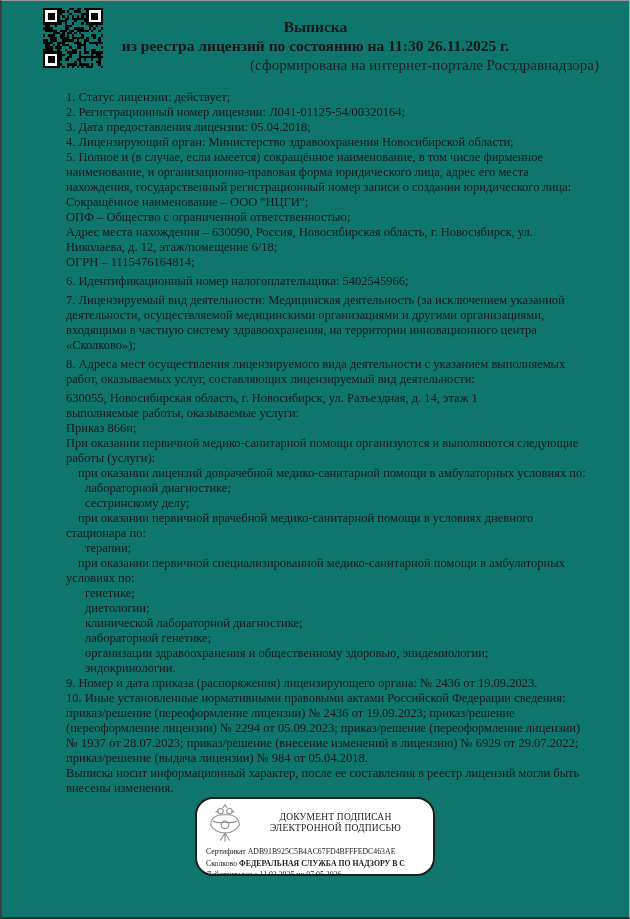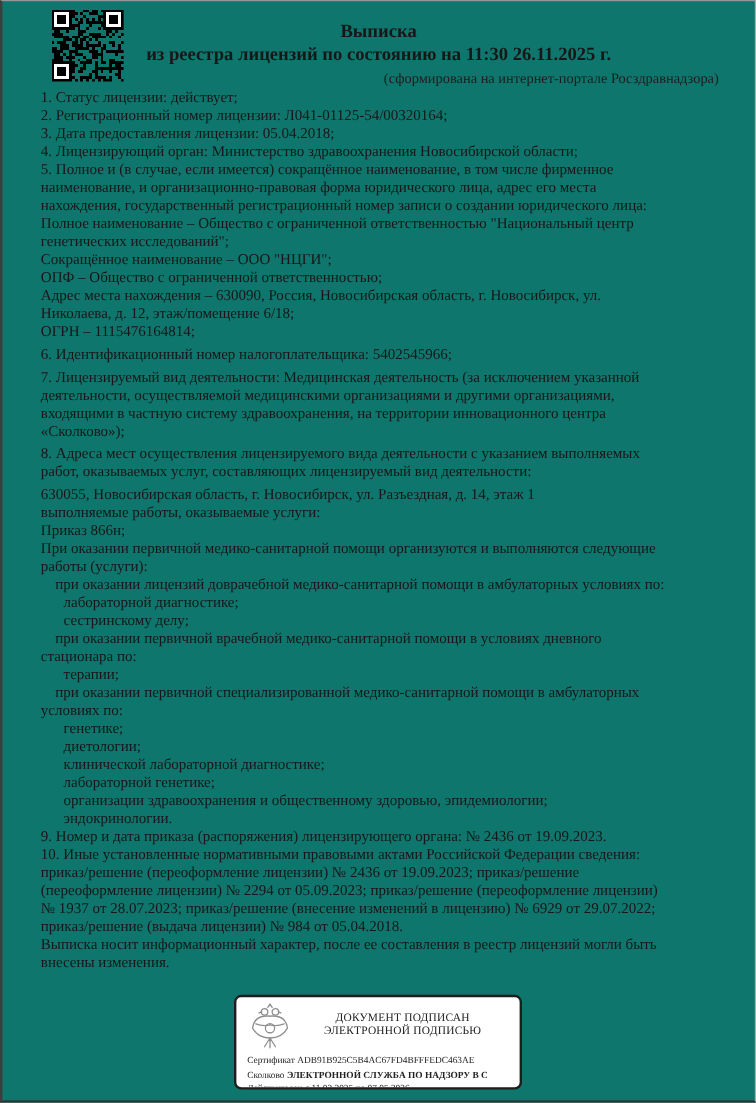--- a/index.html
+++ b/index.html
@@ -13,40 +13,39 @@
     border-top:1px solid #979797;
     border-right:1px solid #ababab;
     border-left:2px solid #3e3e3e;
     border-bottom:2px solid #303030;
     overflow:hidden;
   }
   .qr{position:absolute;left:41px;top:7px;width:60px;height:60px;}
   .qr svg{width:60px;height:60px;display:block;}
   .doc-header{padding-top:16px;text-align:center;}
   .doc-title{font-weight:bold;font-size:15.5px;line-height:19px;}
-  .formed-note{text-align:right;padding-right:30px;font-size:12px;line-height:13px;margin-top:4px;color:#1d1d1d;}
+  .formed-note{text-align:right;padding-right:30px;font-size:15px;line-height:13px;margin-top:4px;color:#1d1d1d;}
   .doc-body{
-    margin-top:2px;
-    padding-left:32px;
+    margin-top:18px;
+    padding-left:64px;
     font-size:12.5px;
     line-height:15px;
   }
   .para{margin:0;white-space:pre;}
   .para.gap{margin-top:4px;}
   .para.indent1{text-indent:12px;}
   .para.indent2{text-indent:19px;}
   .stamp{
     position:absolute;left:193px;top:796px;
     width:240px;height:79px;
     box-sizing:border-box;
     border:2px solid #1d1d1d;
-    border-radius:6px;
+    border-radius:18px;
     background:#fff;
     overflow:hidden;
-    margin-top:32px;
   }
   .stamp-top{display:flex;align-items:center;padding:4px 6px 0 9px;}
   .emblem{width:38px;height:40px;flex:0 0 auto;}
   .emblem svg{width:38px;height:40px;display:block;}
   .stamp-title{flex:1;text-align:center;font-size:9.5px;line-height:11.5px;letter-spacing:.2px;color:#222;}
   .stamp-details{padding:3px 0 0 9px;font-size:7.8px;line-height:11.5px;white-space:nowrap;color:#222;}
   .stamp-details .bold{font-weight:bold;}
 </style>
 </head>
 <body>
@@ -318,22 +317,20 @@
   </header>
 
   <main class="doc-body" id="paragraphs">
       <p class="para indent0">1. Статус лицензии: действует;</p>
       <p class="para indent0">2. Регистрационный номер лицензии: Л041-01125-54/00320164;</p>
       <p class="para indent0">3. Дата предоставления лицензии: 05.04.2018;</p>
       <p class="para indent0">4. Лицензирующий орган: Министерство здравоохранения Новосибирской области;</p>
       <p class="para indent0">5. Полное и (в случае, если имеется) сокращённое наименование, в том числе фирменное
 наименование, и организационно-правовая форма юридического лица, адрес его места
 нахождения, государственный регистрационный номер записи о создании юридического лица:</p>
-      <p class="para indent0">Полное наименование – Общество с ограниченной ответственностью "Национальный центр
-генетических исследований";</p>
       <p class="para indent0">Сокращённое наименование – ООО "НЦГИ";</p>
       <p class="para indent0">ОПФ – Общество с ограниченной ответственностью;</p>
       <p class="para indent0">Адрес места нахождения – 630090, Россия, Новосибирская область, г. Новосибирск, ул.
 Николаева, д. 12, этаж/помещение 6/18;</p>
       <p class="para indent0">ОГРН – 1115476164814;</p>
       <p class="para indent0 gap">6. Идентификационный номер налогоплательщика: 5402545966;</p>
       <p class="para indent0 gap">7. Лицензируемый вид деятельности: Медицинская деятельность (за исключением указанной
 деятельности, осуществляемой медицинскими организациями и другими организациями,
 входящими в частную систему здравоохранения, на территории инновационного центра
 «Сколково»);</p>
@@ -387,18 +384,18 @@
           </g>
         </svg>
       </span>
       <span class="stamp-title">
         <div>ДОКУМЕНТ ПОДПИСАН</div>
         <div>ЭЛЕКТРОННОЙ ПОДПИСЬЮ</div>
       </span>
     </div>
     <div class="stamp-details">
       <div><span>Сертификат</span> <span>ADB91B925C5B4AC67FD4BFFFEDC463AE</span></div>
-      <div><span>Сколково</span> <span class="bold">ЭЛЕКТРОННОЙ СЛУЖБА ПО НАДЗОРУ В С</span></div>
+      <div><span>Сколково</span> <span class="bold">ФЕДЕРАЛЬНАЯ СЛУЖБА ПО НАДЗОРУ В С</span></div>
       <div>Действителен с 11.02.2025 по 07.05.2026</div>
     </div>
   </div>
 
 </div>
 
 </body></html>

